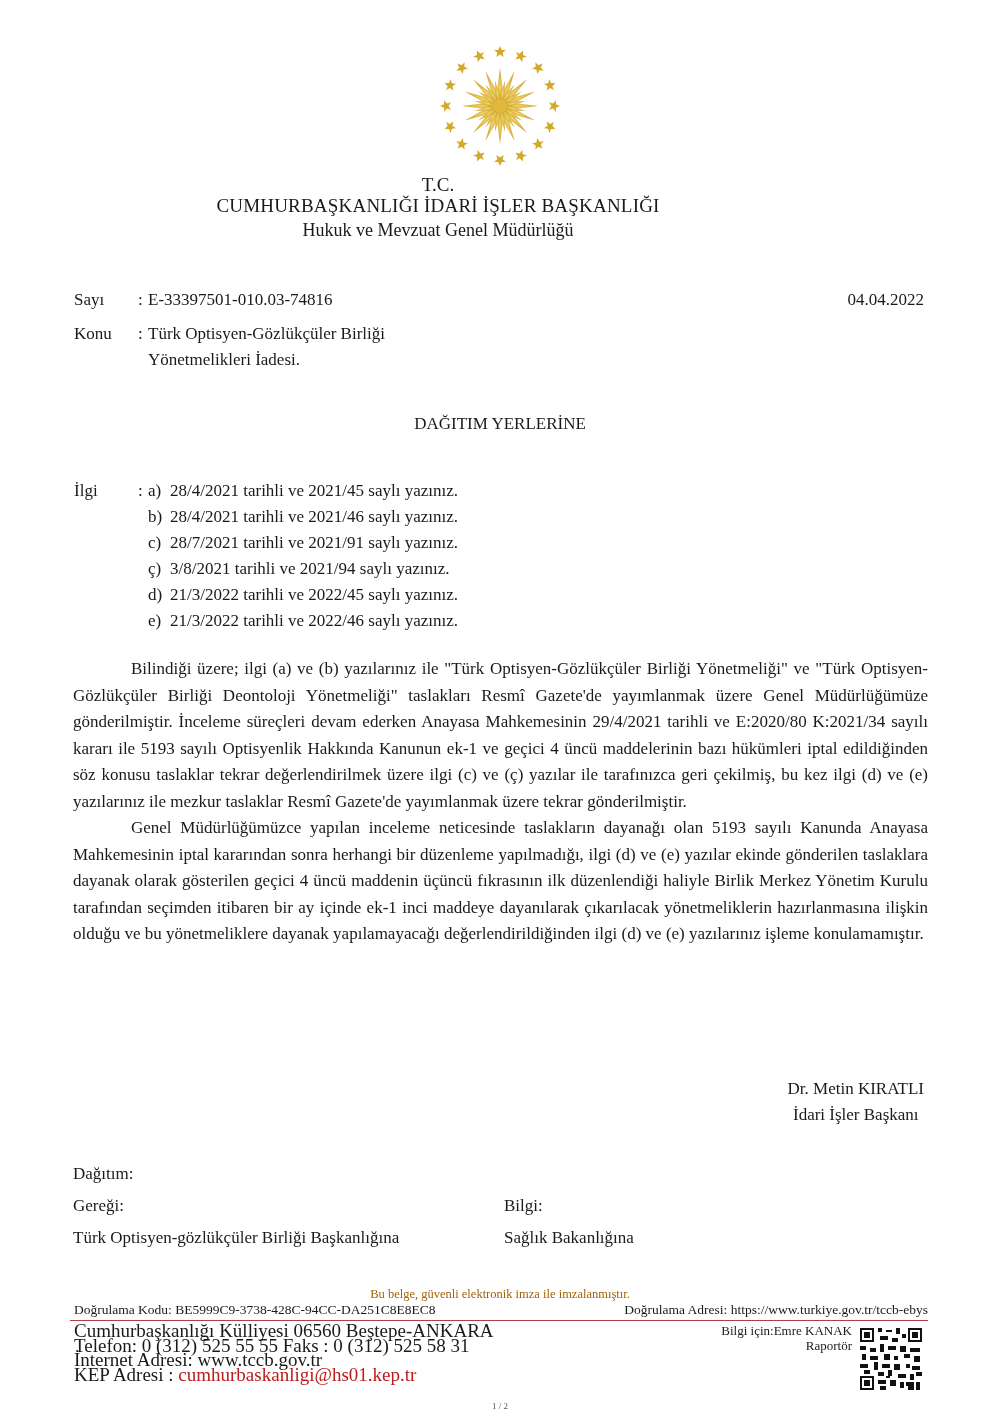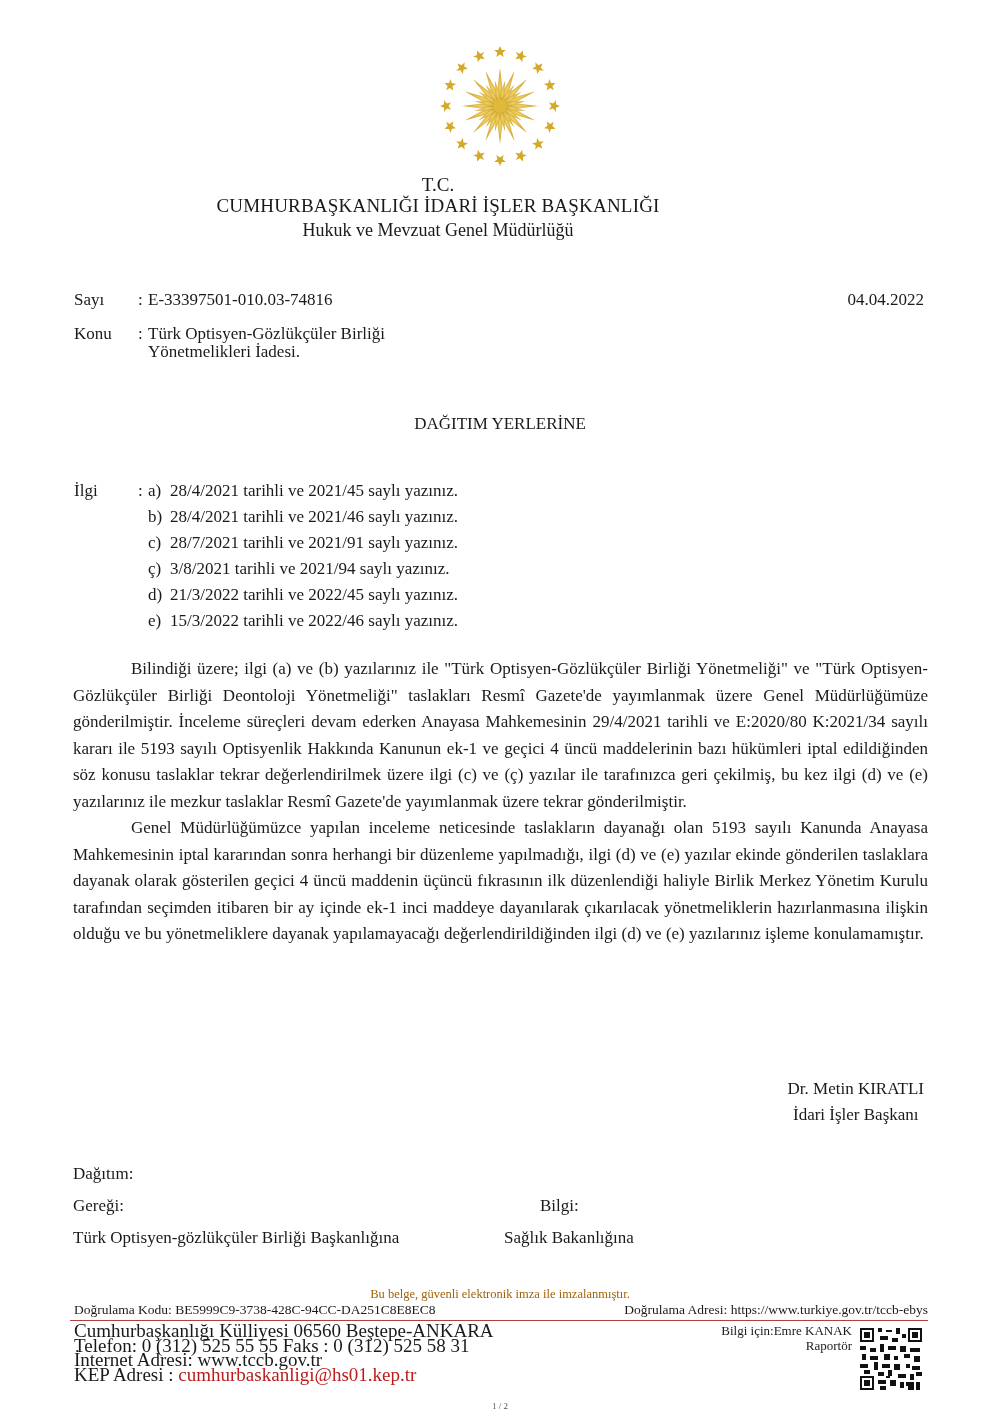--- a/index.html
+++ b/index.html
@@ -137,54 +137,54 @@
 <div class="abs hdr hdr3">Hukuk ve Mevzuat Genel Müdürlüğü</div>
 
 <div class="abs meta lbl" style="top:290px;">Sayı</div>
 <div class="abs meta colon" style="top:290px;">:</div>
 <div class="abs meta val" style="top:290px;">E-33397501-010.03-74816</div>
 <div class="abs date">04.04.2022</div>
 
 <div class="abs meta lbl" style="top:324px;">Konu</div>
 <div class="abs meta colon" style="top:324px;">:</div>
 <div class="abs meta val" style="top:324px;">Türk Optisyen-Gözlükçüler Birliği</div>
-<div class="abs meta val" style="top:342px;">Yönetmelikleri İadesi.</div>
+<div class="abs meta val" style="top:350px;">Yönetmelikleri İadesi.</div>
 
 <div class="abs dist-title">DAĞITIM YERLERİNE</div>
 
 <div class="abs meta lbl" style="top:481px;">İlgi</div>
 <div class="abs meta colon" style="top:481px;">:</div>
 
 <div class="abs ilgi-row ilgi-letter" style="top:481px;">a)</div>
 <div class="abs ilgi-row ilgi-text" style="top:481px;">28/4/2021 tarihli ve 2021/45 saylı yazınız.</div>
 <div class="abs ilgi-row ilgi-letter" style="top:507px;">b)</div>
 <div class="abs ilgi-row ilgi-text" style="top:507px;">28/4/2021 tarihli ve 2021/46 saylı yazınız.</div>
 <div class="abs ilgi-row ilgi-letter" style="top:533px;">c)</div>
 <div class="abs ilgi-row ilgi-text" style="top:533px;">28/7/2021 tarihli ve 2021/91 saylı yazınız.</div>
 <div class="abs ilgi-row ilgi-letter" style="top:559px;">ç)</div>
 <div class="abs ilgi-row ilgi-text" style="top:559px;">3/8/2021 tarihli ve 2021/94 saylı yazınız.</div>
 <div class="abs ilgi-row ilgi-letter" style="top:585px;">d)</div>
 <div class="abs ilgi-row ilgi-text" style="top:585px;">21/3/2022 tarihli ve 2022/45 saylı yazınız.</div>
 <div class="abs ilgi-row ilgi-letter" style="top:611px;">e)</div>
-<div class="abs ilgi-row ilgi-text" style="top:611px;">15/3/2022 tarihli ve 2022/46 saylı yazınız.</div>
+<div class="abs ilgi-row ilgi-text" style="top:611px;">21/3/2022 tarihli ve 2022/46 saylı yazınız.</div>
 
 <div class="abs body-text" style="top:656px;">
   <p>Bilindiği üzere; ilgi (a) ve (b) yazılarınız ile "Türk Optisyen-Gözlükçüler Birliği Yönetmeliği" ve "Türk Optisyen-Gözlükçüler Birliği Deontoloji Yönetmeliği" taslakları Resmî Gazete'de yayımlanmak üzere Genel Müdürlüğümüze gönderilmiştir. İnceleme süreçleri devam ederken Anayasa Mahkemesinin 29/4/2021 tarihli ve E:2020/80 K:2021/34 sayılı kararı ile 5193 sayılı Optisyenlik Hakkında Kanunun ek-1 ve geçici 4 üncü maddelerinin bazı hükümleri iptal edildiğinden söz konusu taslaklar tekrar değerlendirilmek üzere ilgi (c) ve (ç) yazılar ile tarafınızca geri çekilmiş, bu kez ilgi (d) ve (e) yazılarınız ile mezkur taslaklar Resmî Gazete'de yayımlanmak üzere tekrar gönderilmiştir.</p>
   <p>Genel Müdürlüğümüzce yapılan inceleme neticesinde taslakların dayanağı olan 5193 sayılı Kanunda Anayasa Mahkemesinin iptal kararından sonra herhangi bir düzenleme yapılmadığı, ilgi (d) ve (e) yazılar ekinde gönderilen taslaklara dayanak olarak gösterilen geçici 4 üncü maddenin üçüncü fıkrasının ilk düzenlendiği haliyle Birlik Merkez Yönetim Kurulu tarafından seçimden itibaren bir ay içinde ek-1 inci maddeye dayanılarak çıkarılacak yönetmeliklerin hazırlanmasına ilişkin olduğu ve  bu yönetmeliklere dayanak yapılamayacağı değerlendirildiğinden  ilgi (d) ve (e) yazılarınız işleme konulamamıştır.</p>
 </div>
 
 <div class="abs sig" style="top:1076px;">
   <div>Dr. Metin KIRATLI</div>
   <div>İdari İşler Başkanı</div>
 </div>
 
 <div class="abs dist" style="left:73px; top:1164px;">Dağıtım:</div>
 <div class="abs dist" style="left:73px; top:1196px;">Gereği:</div>
 <div class="abs dist" style="left:73px; top:1228px;">Türk Optisyen-gözlükçüler Birliği Başkanlığına</div>
-<div class="abs dist" style="left:504px; top:1196px;margin-left:36px;">Bilgi:</div>
+<div class="abs dist" style="left:504px; top:1196px;">Bilgi:</div>
 <div class="abs dist" style="left:504px; top:1228px;">Sağlık Bakanlığına</div>
 
 <div class="abs verify-note">Bu belge, güvenli elektronik imza ile imzalanmıştır.</div>
 <div class="abs verify" style="left:74px;">Doğrulama Kodu: BE5999C9-3738-428C-94CC-DA251C8E8EC8</div>
 <div class="abs verify" style="right:72px;">Doğrulama Adresi: https://www.turkiye.gov.tr/tccb-ebys</div>
 <div class="abs red-line"></div>
 
 <div class="abs footer-left">
   <div>Cumhurbaşkanlığı Külliyesi 06560 Beştepe-ANKARA</div>
   <div>Telefon: 0 (312) 525 55 55  Faks : 0 (312) 525 58 31</div>

